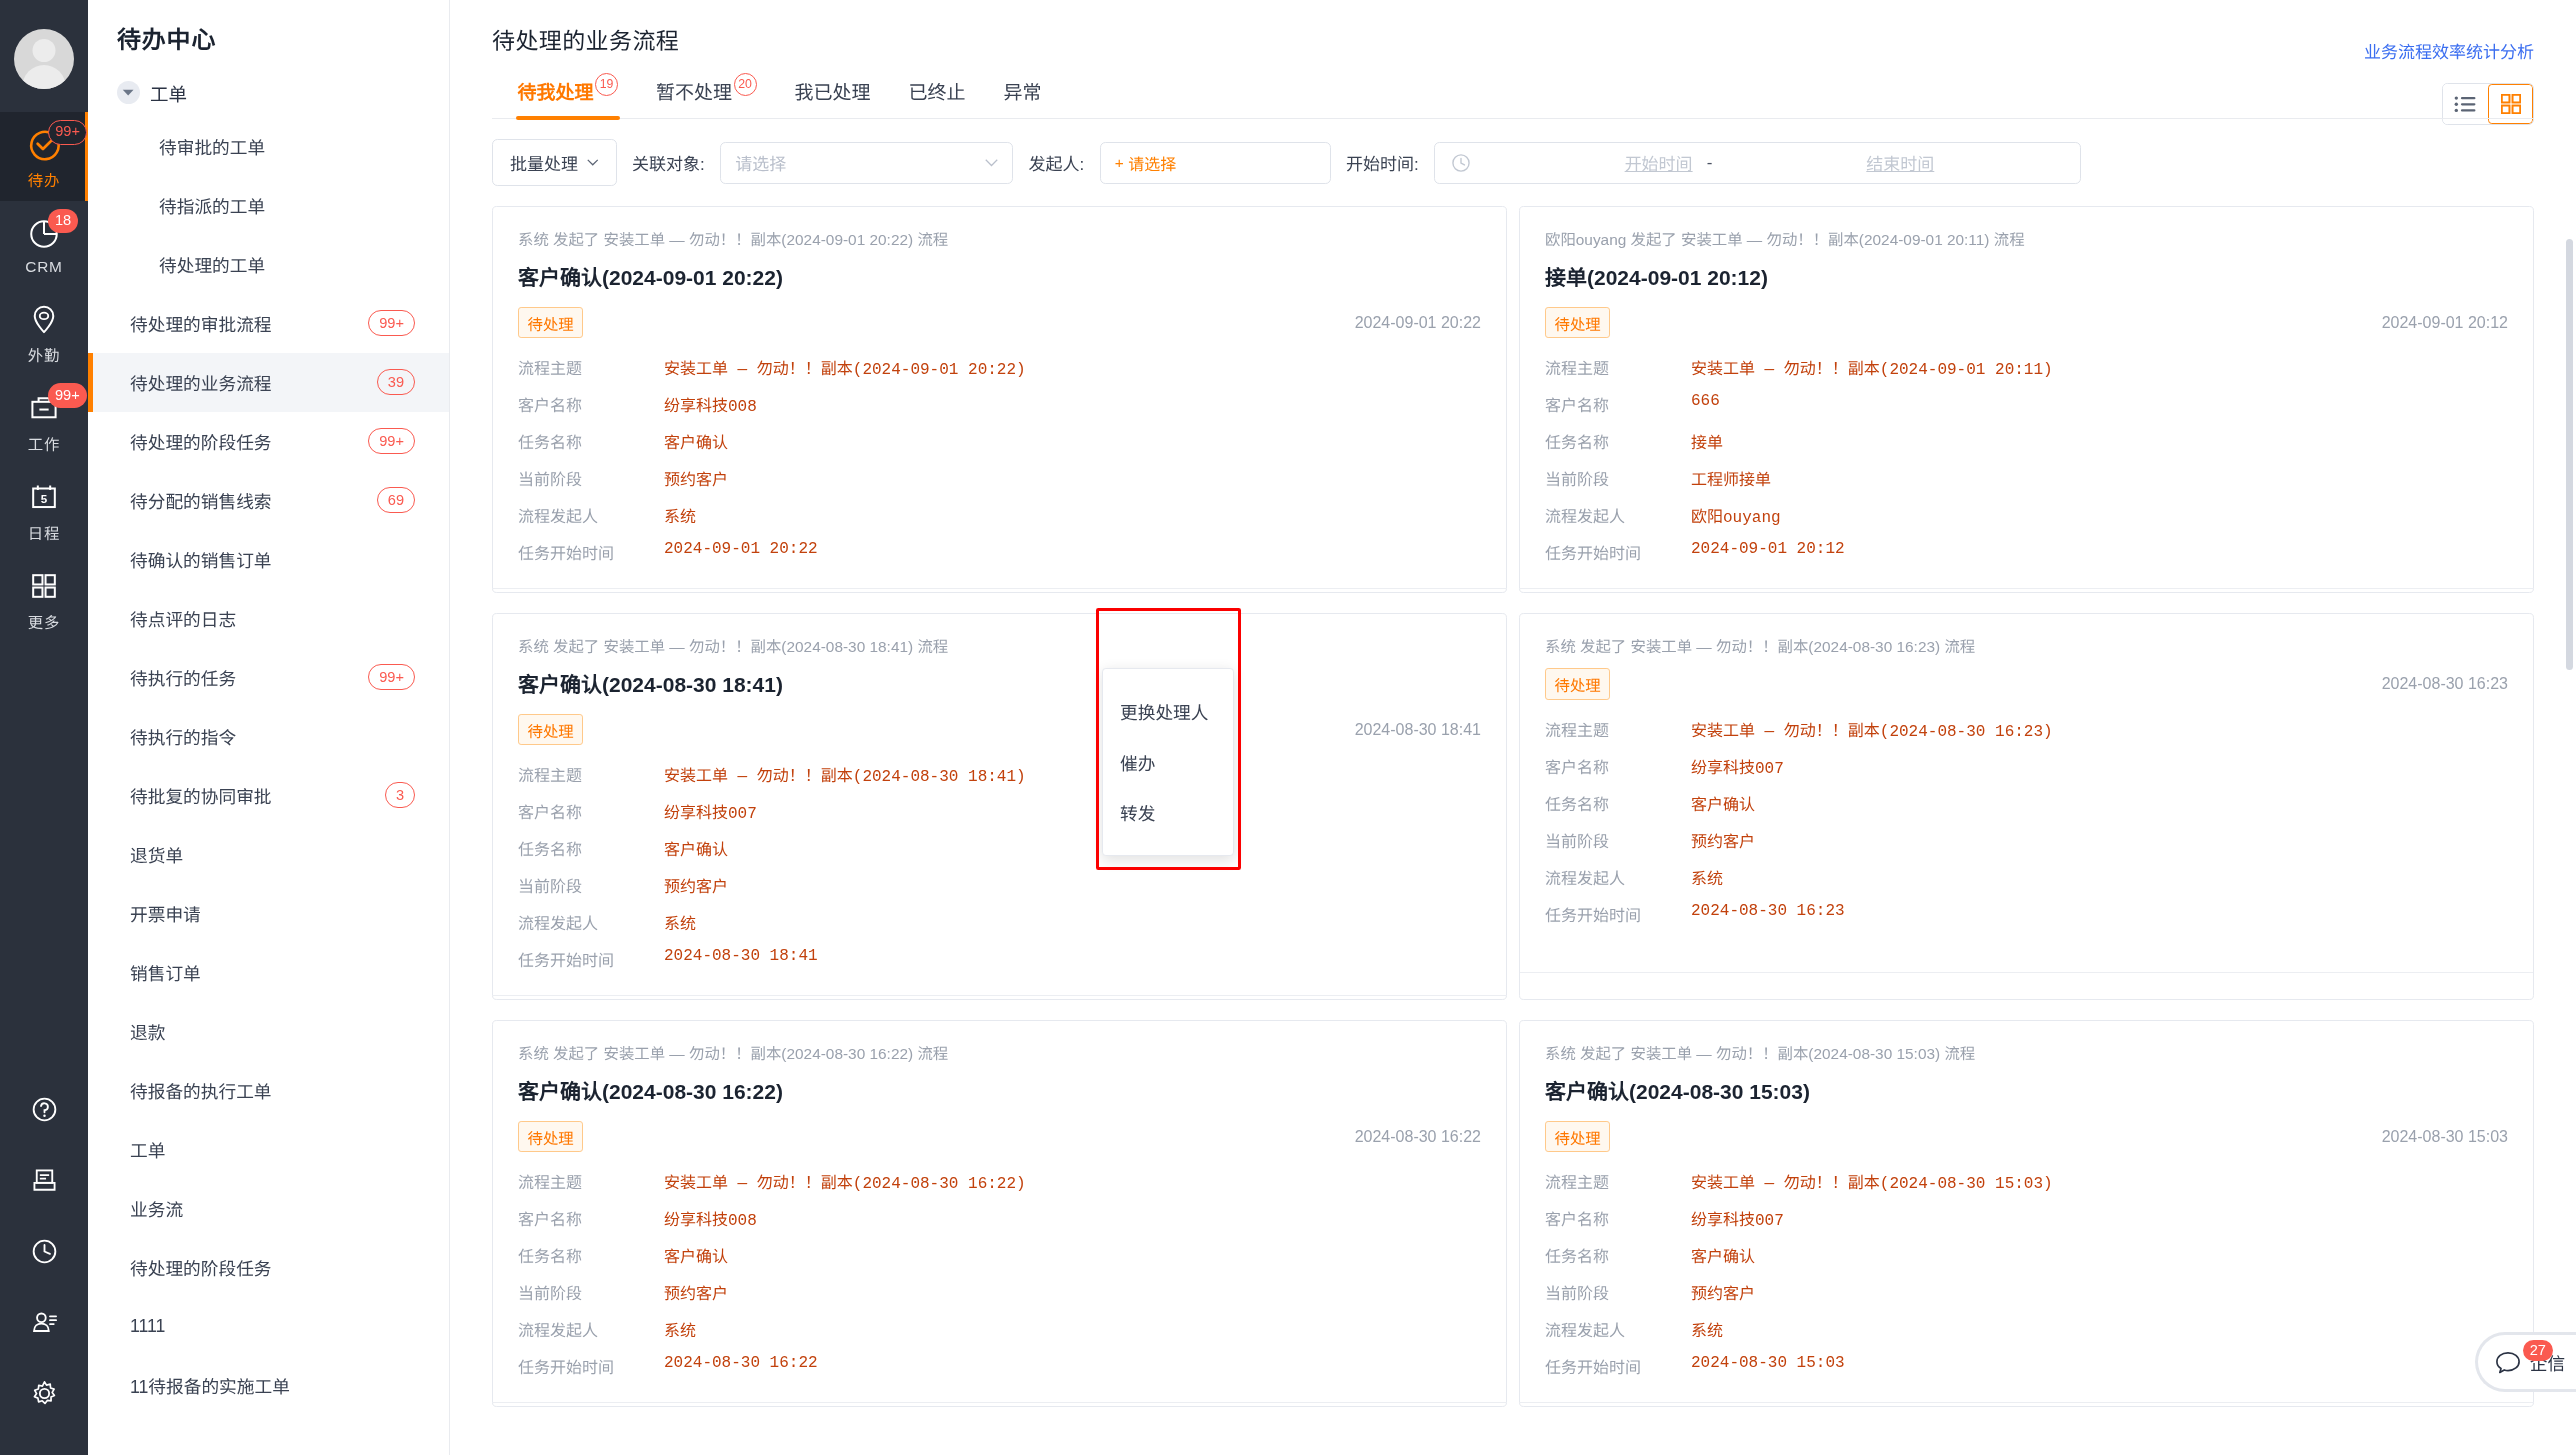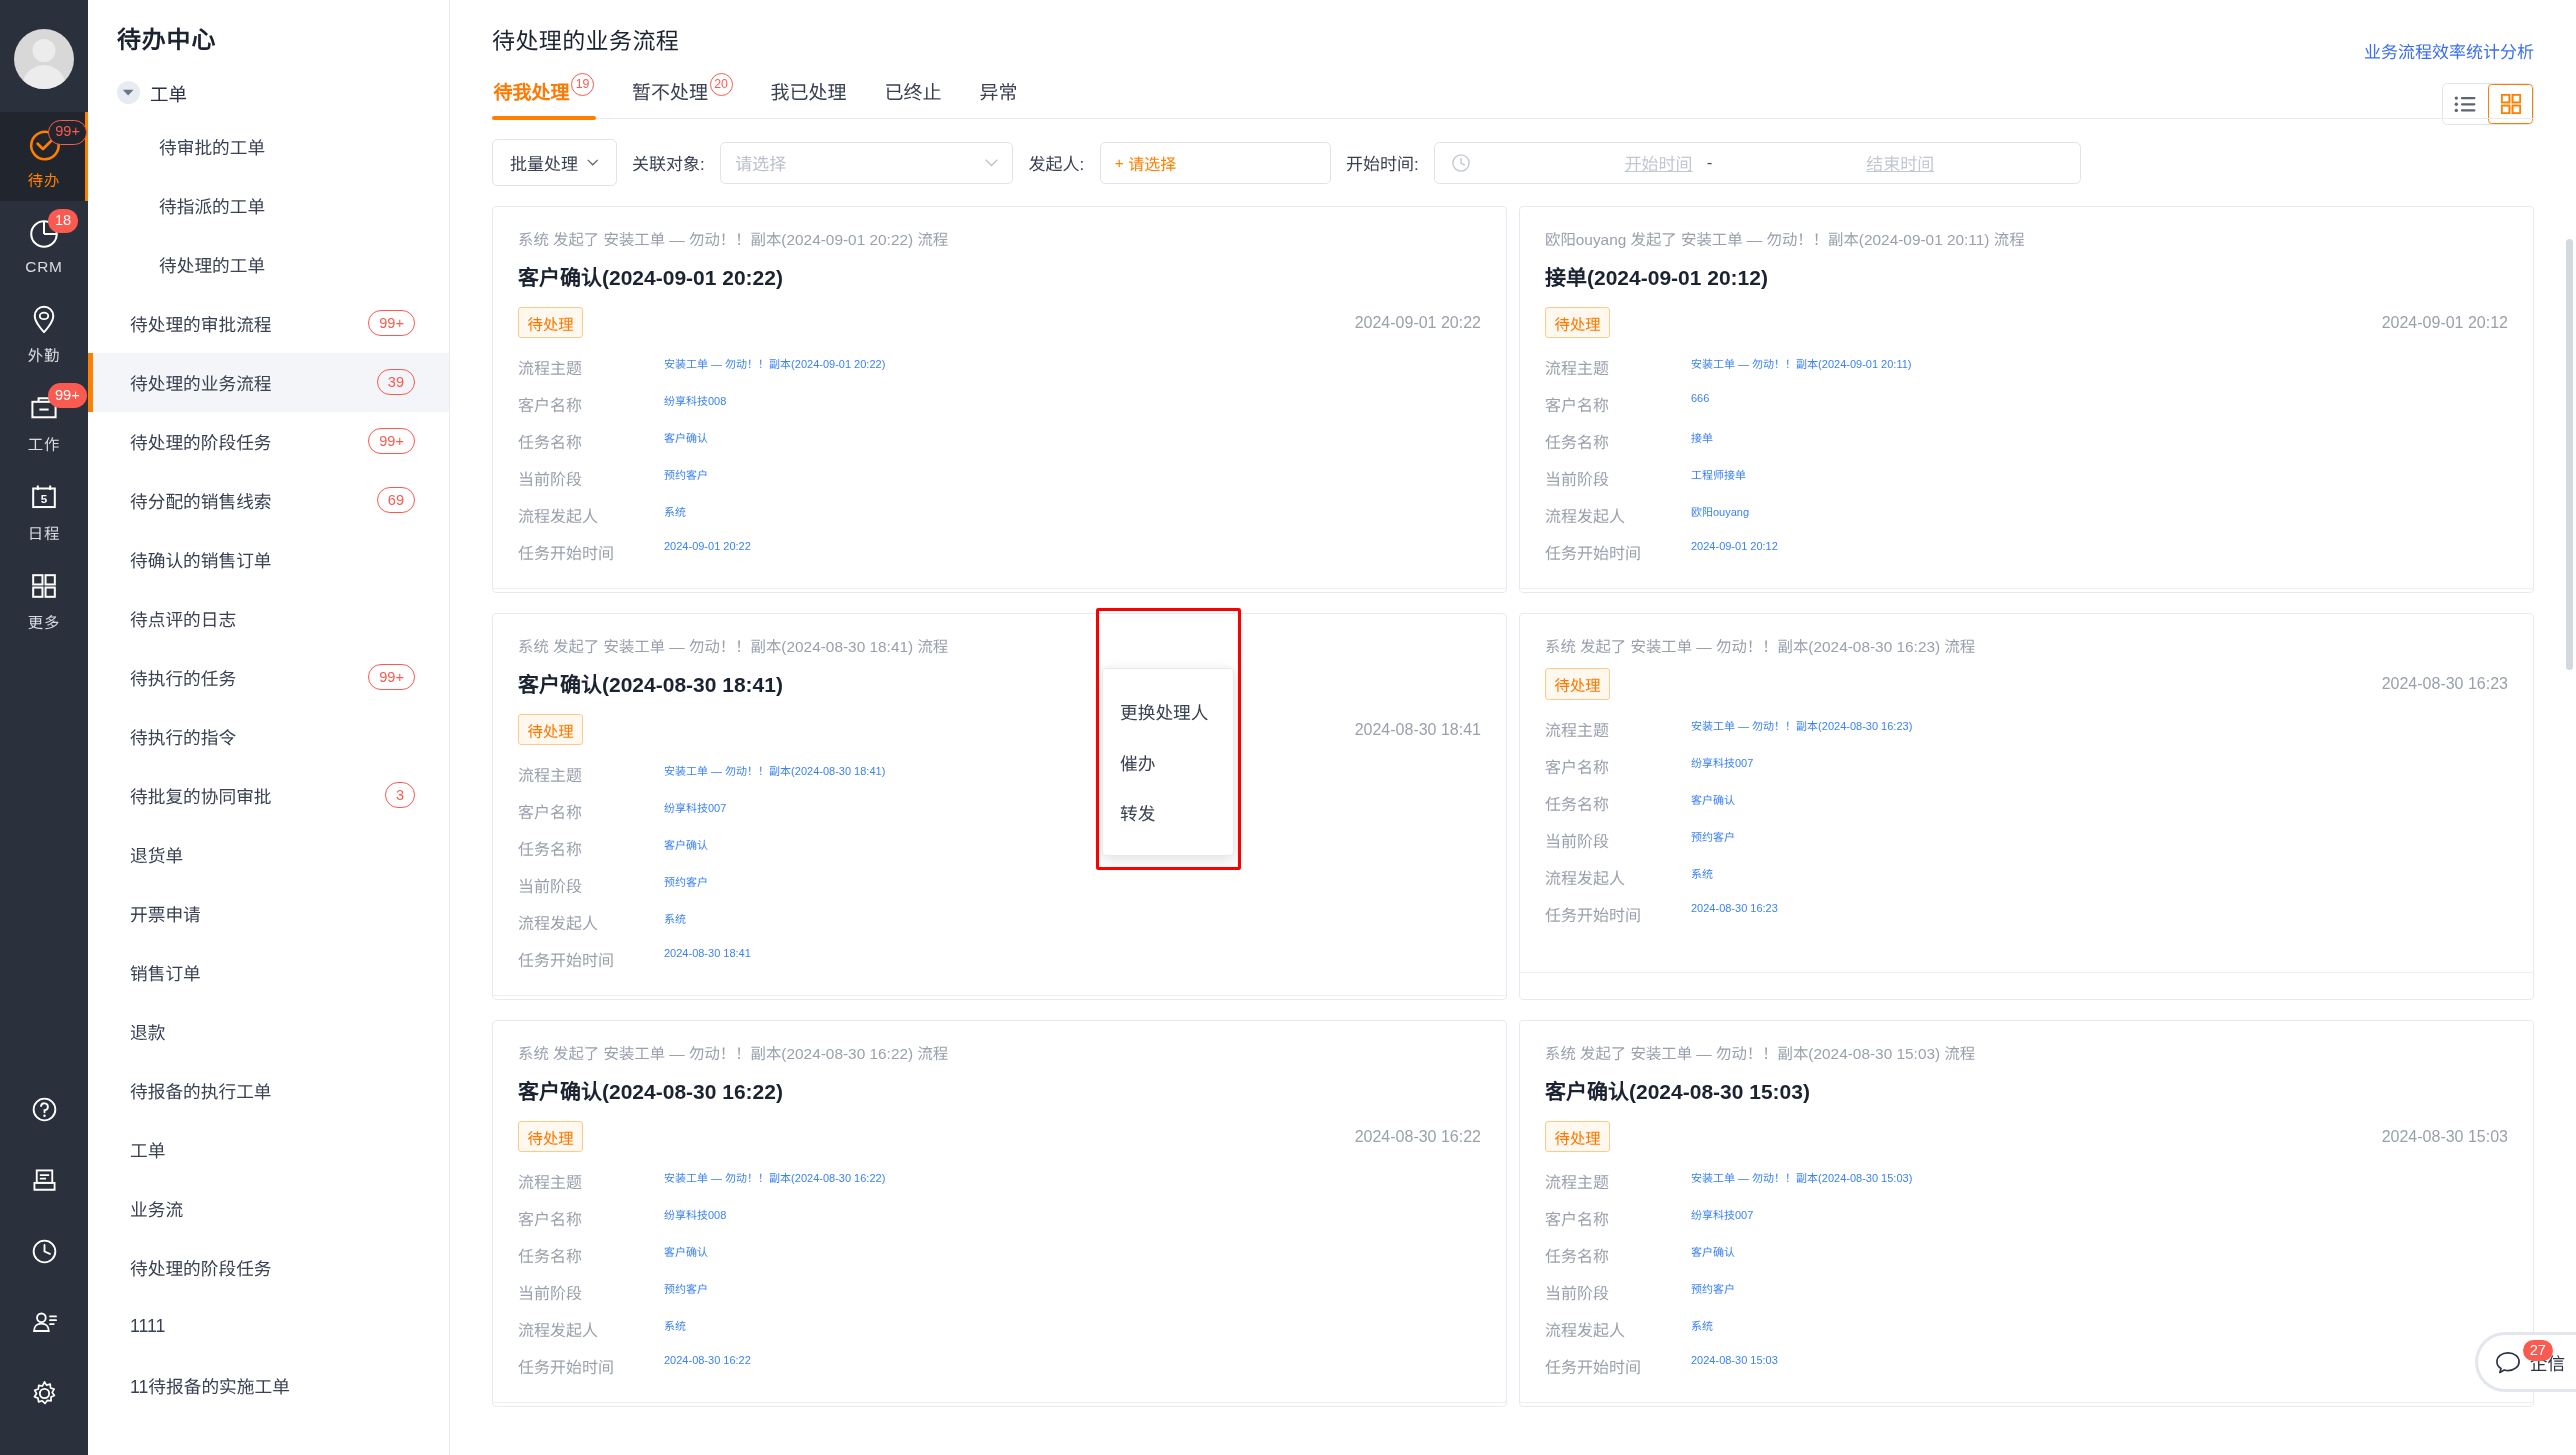--- a/index.html
+++ b/index.html
@@ -119,21 +119,21 @@
   .vt-btn.active { background: #fff; border: 1.5px solid #ff8000; border-radius: 3.8px; }
 
   .tabs {
     display: flex; align-items: flex-end; gap: 35px;
     margin: 21.6px 0 0 0; border-bottom: 0.8px solid #e9ebef; position: relative;
   }
   .tab {
     font-size: 19px; color: #3a4252; padding: 0 1.5px 14px 1.5px;
     position: relative; cursor: pointer; display: flex; align-items: flex-start;
   }
-  .tab.active { color: #ff7800; font-weight: bold; }
+  .tab.active { color: #ff7800; font-weight: bold; margin-left: 24px; }
   .tab.active::after {
     content: ""; position: absolute; left: 0; right: 0; bottom: -1.5px;
     height: 3.8px; background: #ff8000; border-radius: 2.3px;
   }
   .tab-count {
     border: 1.2px solid #fa5a50; color: #fa5a50; border-radius: 50%;
     font-size: 12.3px; width: 23px; height: 23px; display: inline-flex;
     align-items: center; justify-content: center; margin-left: 1.5px;
     margin-top: -4.6px; font-weight: normal; line-height: 1;
   }
@@ -187,21 +187,21 @@
     display: flex; align-items: center; justify-content: space-between;
     margin-bottom: 17px;
   }
   .status-badge {
     border: 0.8px solid #ffc98a; background: #fff8ef; color: #ff7800;
     font-size: 15.4px; padding: 3.8px 8.5px; border-radius: 3.1px;
   }
   .card-time { font-size: 16px; color: #9aa1ad; }
   .kv { display: flex; margin-bottom: 13px; }
   .kv-k { width: 146px; flex: 0 0 146px; font-size: 16px; color: #9aa1ad; }
-  .kv-v { font-size: 11px; color: #3b82f6; }
+  .kv-v { font-size: 16px; color: #c2410c; font-family: Liberation Mono, monospace; }
   .card-foot {
     border-top: 0.8px solid #eceef2; padding: 13px 23px;
     display: flex; align-items: center; justify-content: flex-end; gap: 12.3px;
   }
   .red-outline {
     position: absolute; left: 1096px; top: 608px;
     width: 145px; height: 262px; border: 3.8px solid #fb0000;
     border-radius: 2.3px; z-index: 40; pointer-events: none;
   }
   .dropdown {

